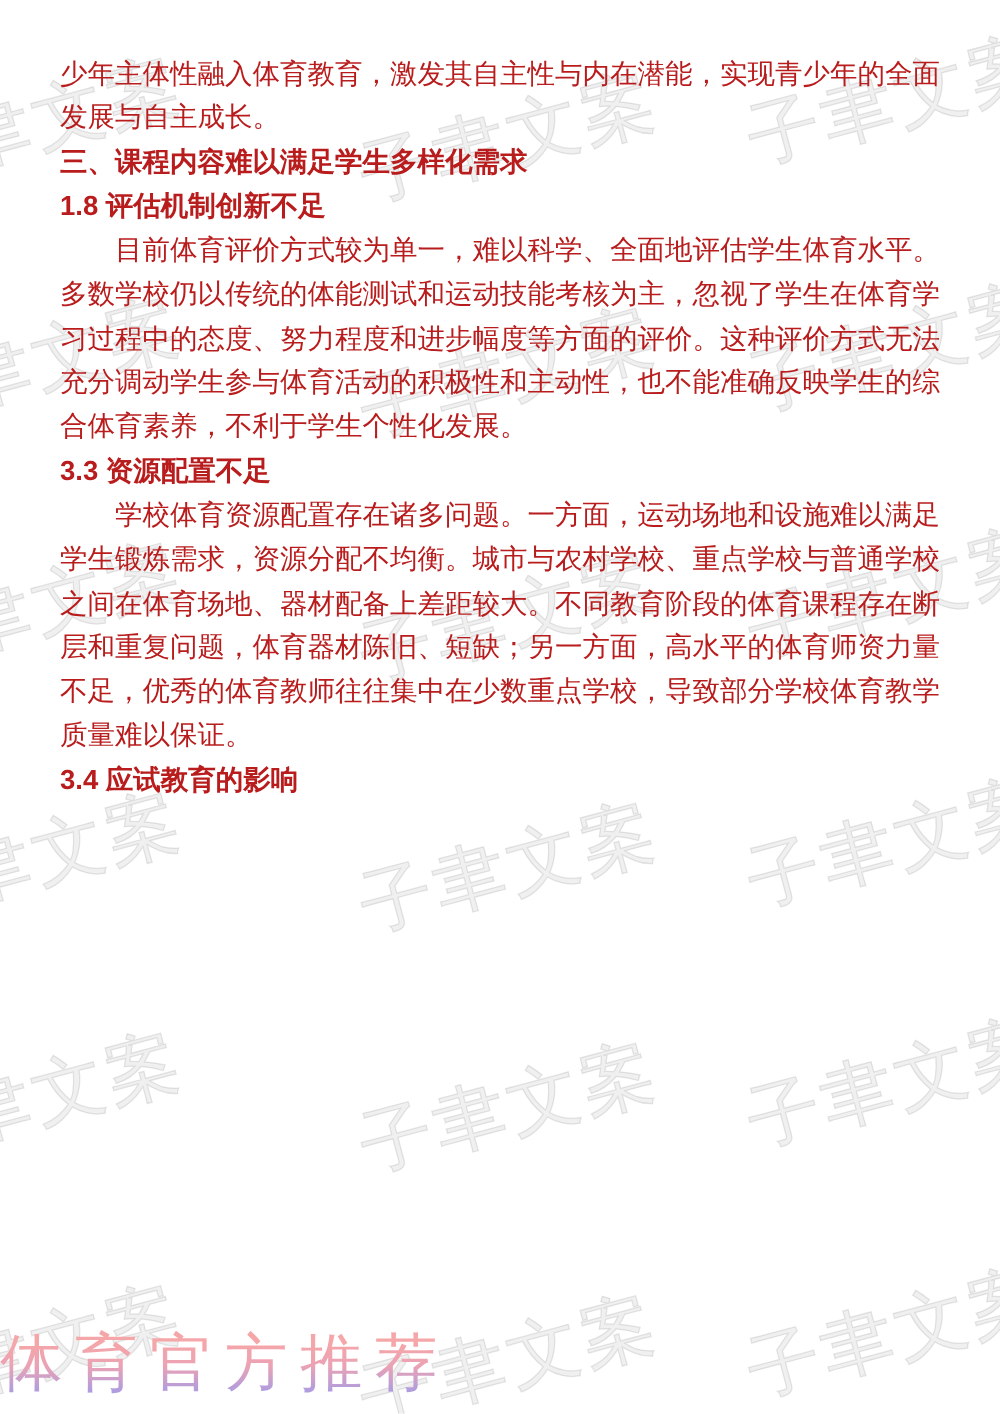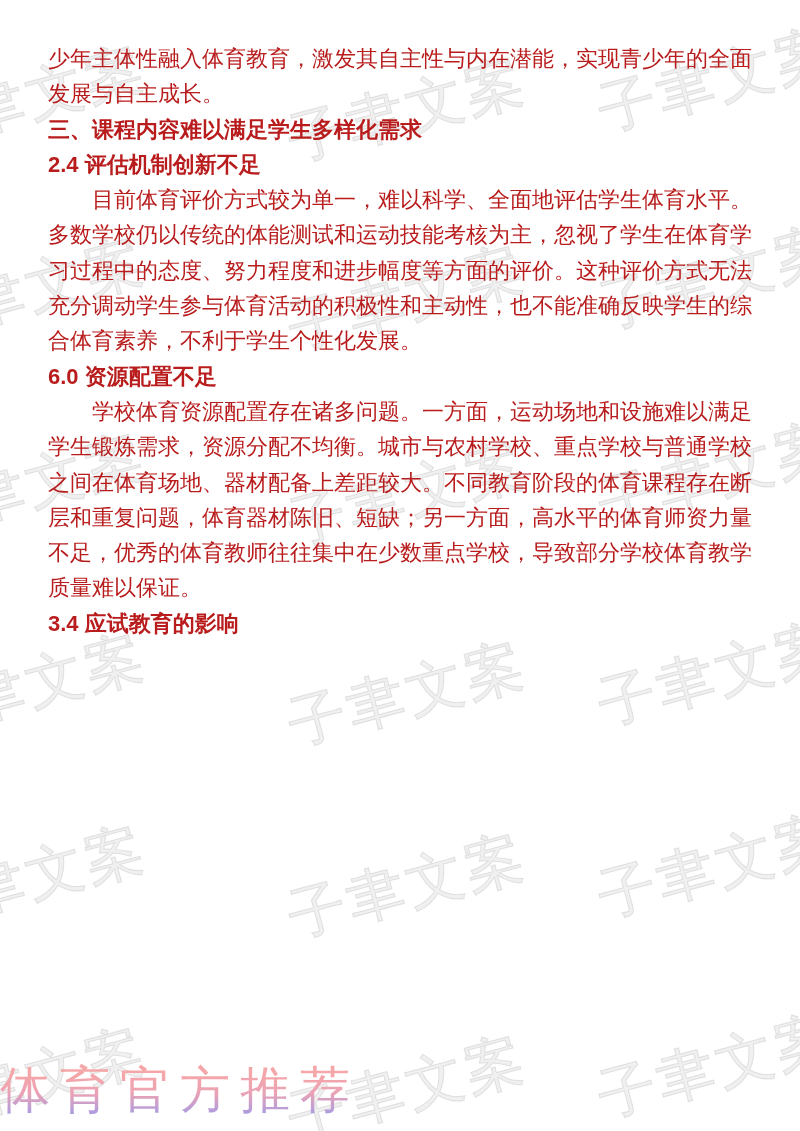--- a/index.html
+++ b/index.html
@@ -100,24 +100,24 @@
     <div class="wm" style="left:285px; top:1050px">子聿文案</div>
     <div class="wm" style="left:595px; top:1028px">子聿文案</div>
   </div>
 
   <div class="content">
     <p>少年主体性融入体育教育，激发其自主性与内在潜能，实现青少年的全面发展与自主成长。</p>
 
     <h2 class="heading">三、课程内容难以满足学生多样化需求</h2>
 
 
-    <h3 class="heading">2.4 评估机制创新不足</h3>
+    <h3 class="heading">1.8 评估机制创新不足</h3>
     <p class="para">目前体育评价方式较为单一，难以科学、全面地评估学生体育水平。多数学校仍以传统的体能测试和运动技能考核为主，忽视了学生在体育学习过程中的态度、努力程度和进步幅度等方面的评价。这种评价方式无法充分调动学生参与体育活动的积极性和主动性，也不能准确反映学生的综合体育素养，不利于学生个性化发展。</p>
 
-    <h3 class="heading">6.0 资源配置不足</h3>
+    <h3 class="heading">3.3 资源配置不足</h3>
     <p class="para">学校体育资源配置存在诸多问题。一方面，运动场地和设施难以满足学生锻炼需求，资源分配不均衡。城市与农村学校、重点学校与普通学校之间在体育场地、器材配备上差距较大。不同教育阶段的体育课程存在断层和重复问题，体育器材陈旧、短缺；另一方面，高水平的体育师资力量不足，优秀的体育教师往往集中在少数重点学校，导致部分学校体育教学质量难以保证。</p>
 
     <h3 class="heading">3.4 应试教育的影响</h3>
 
   </div>
 
   <div class="bottom-wm">
     <span>体育官方推荐</span>
   </div>
 

